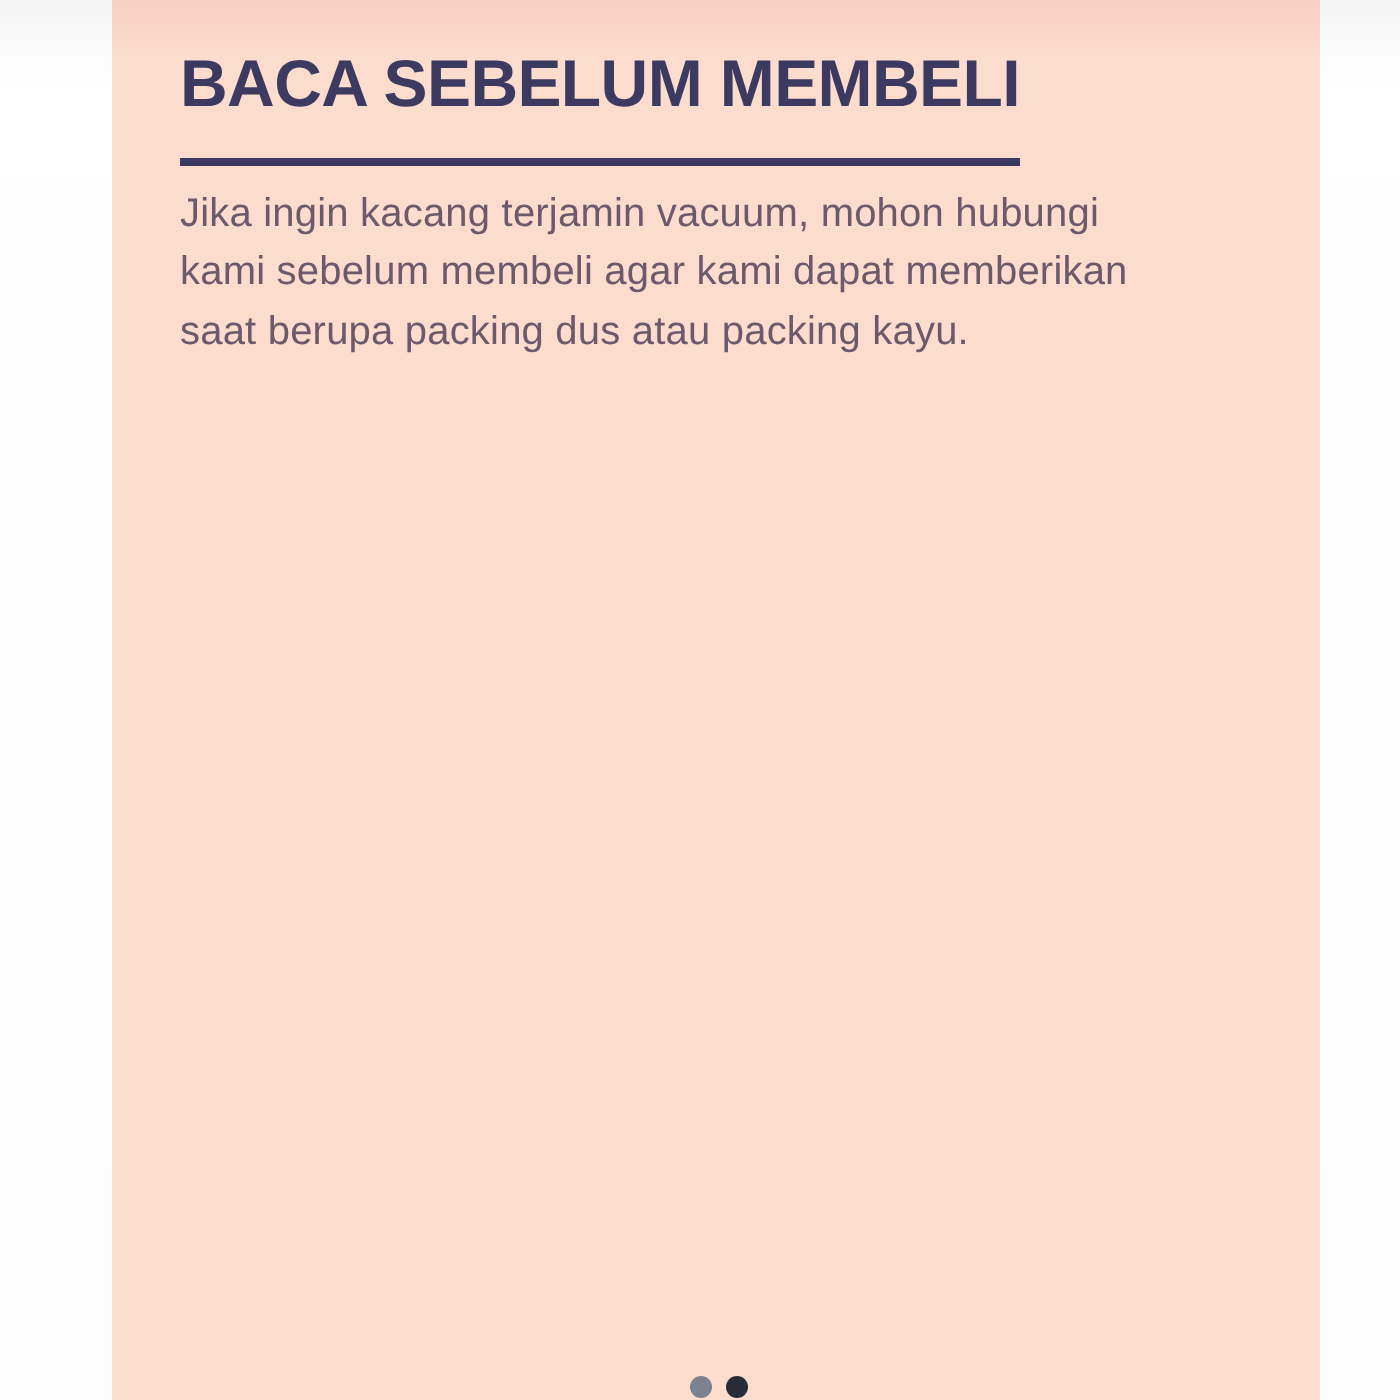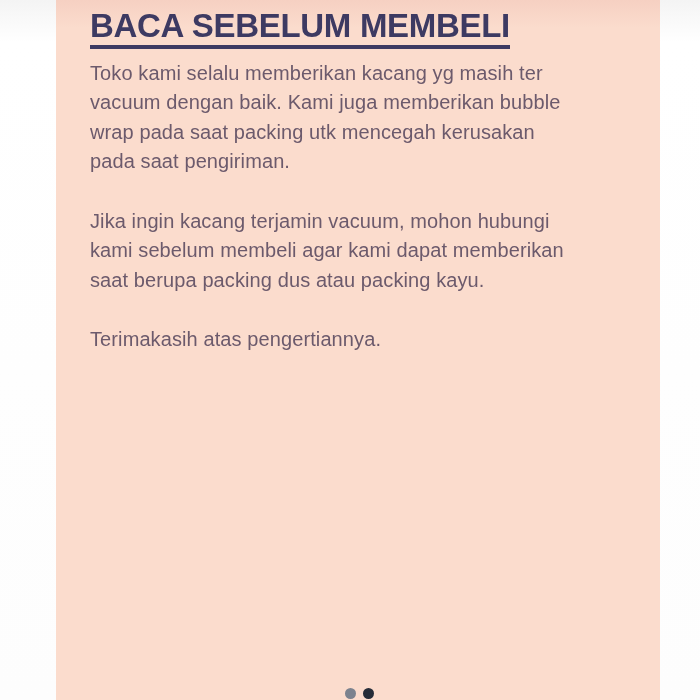--- a/index.html
+++ b/index.html
@@ -21,27 +21,27 @@
     background: linear-gradient(180deg, #f6d0c2 0%, #fbdccd 28px, #fbdccd 100%);
     overflow: hidden;
   }
 
   .slide-content {
     padding: 4px 26px 0 34px;
   }
 
   .slide-title {
     display: inline-block;
-    margin: 4px 0 10px 0;
+    margin: 20px 0 10px 0;
     font-size: 33px;
     font-weight: 800;
     letter-spacing: -0.3px;
     color: #3d3a62;
     border-bottom: 4px solid #3d3a62;
-    padding-bottom: 0;
+    padding-bottom: 18px;
     line-height: 1.12;
   }
 
   .slide-paragraph {
     margin: 0 0 30px 0;
     font-size: 20px;
     line-height: 29.5px;
     color: #6c5a6c;
     white-space: pre;
     letter-spacing: 0.1px;
@@ -66,32 +66,27 @@
 </style>
 </head>
 <body>
 
 <div class="slide-card">
 
   <div class="slide-content">
 
     <h1 class="slide-title">BACA SEBELUM MEMBELI</h1>
 
-    <p class="slide-paragraph">Toko kami selalu memberikan kacang yg masih ter
-vacuum dengan baik. Kami juga memberikan bubble
-wrap pada saat packing utk mencegah kerusakan
-pada saat pengiriman.</p>
 
 
     <p class="slide-paragraph">Jika ingin kacang terjamin vacuum, mohon hubungi
 kami sebelum membeli agar kami dapat memberikan
 saat berupa packing dus atau packing kayu.</p>
 
 
-    <p class="slide-paragraph">Terimakasih atas pengertiannya.</p>
 
   </div>
 
   <div class="pagination">
     <div class="dot dot-inactive"></div>
     <div class="dot dot-active"></div>
   </div>
 
 </div>
 

